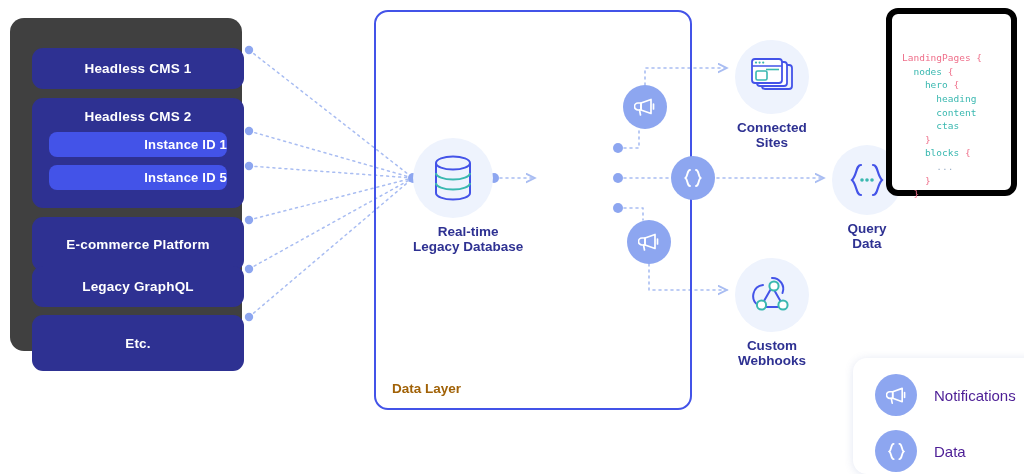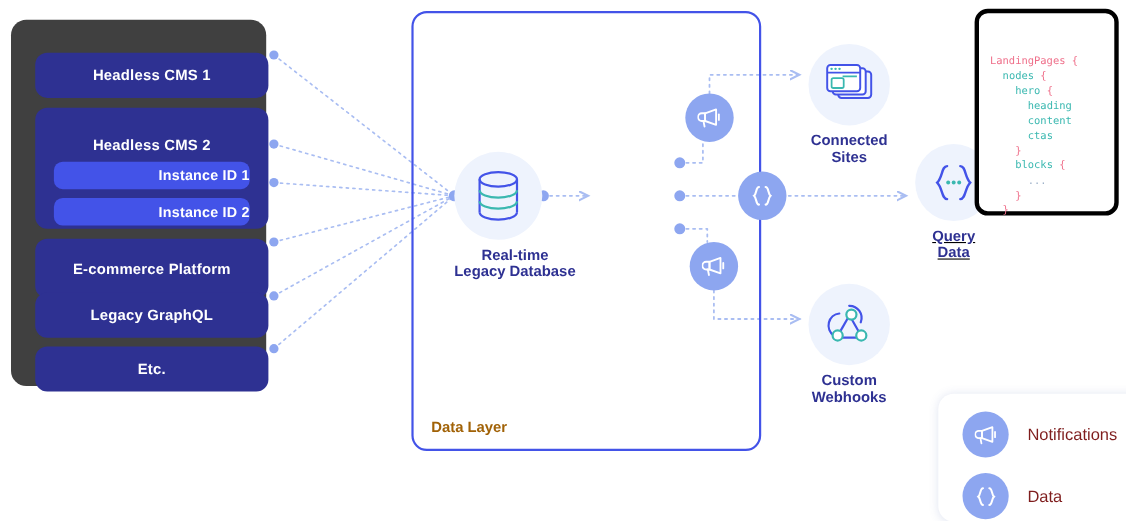--- a/index.html
+++ b/index.html
@@ -18,30 +18,30 @@
   .src-box{
     position:absolute;left:22px;width:212px;
     background:#2e3192;border-radius:11px;
     display:flex;align-items:center;justify-content:center;
     color:#ffffff;font-size:13.5px;font-weight:bold;letter-spacing:.2px;
   }
   #src-cms1{top:30px;height:41px;}
   #src-cms2{top:80px;height:110px;display:block;}
   #src-cms2 .grp-title{
     text-align:center;color:#fff;font-size:13.5px;font-weight:bold;
-    padding-top:26px;
+    padding-top:11px;
   }
   .inst{
     margin:8px auto 0;width:178px;height:25px;background:#4353e8;border-radius:8px;
     display:flex;align-items:center;justify-content:flex-end;
     color:#fff;font-size:13px;font-weight:bold;
   }
   #src-ecom{top:199px;height:54px;}
   #src-legacy{top:248px;height:41px;}
-  #src-etc{top:297px;height:41px;}
+  #src-etc{top:297px;height:56px;}
 
   
   #data-layer-frame{
     position:absolute;left:374px;top:10px;width:318px;height:400px;
     border:2px solid #4353e8;border-radius:14px;box-sizing:border-box;
   }
   #data-layer-label{
     position:absolute;left:392px;top:381px;
     color:#a16207;font-size:13.5px;font-weight:bold;
   }
@@ -58,36 +58,36 @@
   }
 
   #node-db{left:413px;top:138px;}
   #node-db .disc{width:80px;height:80px;}
   #node-graphql{left:540px;top:140px;}
   #node-graphql .disc{width:76px;height:76px;}
   #node-sites{left:735px;top:40px;}
   #node-sites .disc{width:74px;height:74px;}
   #node-webhooks{left:735px;top:258px;}
   #node-webhooks .disc{width:74px;height:74px;}
-  #node-query{left:832px;top:131px;text-decoration:underline;}
+  #node-query{left:832px;top:145px;}
   #node-query .disc{width:70px;height:70px;}
 
   
   .badge{
     position:absolute;border-radius:50%;background:#8da6f0;
     display:flex;align-items:center;justify-content:center;
   }
   #badge-notif-top{left:623px;top:85px;width:44px;height:44px;}
   #badge-notif-bottom{left:627px;top:220px;width:44px;height:44px;}
   #badge-data-mid{left:671px;top:156px;width:44px;height:44px;}
 
   
   #code-card{
     position:absolute;left:886px;top:8px;width:131px;height:188px;
-    border:4px solid #000000;border-radius:12px;box-sizing:border-box;
+    border:6px solid #000000;border-radius:12px;box-sizing:border-box;
     background:#ffffff;padding:10px 0 0 10px;
     font-family:"DejaVu Sans Mono", monospace;
     font-size:9.5px;line-height:13.6px;white-space:pre;
   }
   .c-key{color:#ef6f8a;}
   .c-fld{color:#3ab8b0;text-align:right;}
   .c-dim{color:#9fb2c9;}
 
   
   #legend{
@@ -96,21 +96,21 @@
     box-shadow:0 1px 9px rgba(80,100,170,.17);
     box-sizing:border-box;padding:16px 0 0 22px;
   }
   .legend-row{display:flex;align-items:center;margin-bottom:14px;}
   .legend-row .badge-l{
     position:relative;width:42px;height:42px;border-radius:50%;
     background:#8da6f0;display:flex;align-items:center;justify-content:center;
     flex:0 0 auto;
   }
   .legend-row .lab{
-    margin-left:17px;color:#7f1d1d;font-size:15px;white-space:nowrap;
+    margin-left:17px;color:#4c1d95;font-size:15px;white-space:nowrap;
   }
 
   svg.ov{position:absolute;left:0;top:0;width:1024px;height:474px;
          pointer-events:none;overflow:visible;}
 </style>
 </head>
 <body>
 
 <div class="stage">
 
@@ -118,21 +118,21 @@
     <div class="src-box" id="src-cms1">
       <span>Headless CMS 1</span>
     </div>
 
     <div class="src-box" id="src-cms2">
       <div class="grp-title">Headless CMS 2</div>
       <div class="inst">
         <span>Instance ID 1</span>
       </div>
       <div class="inst">
-        <span>Instance ID 2</span>
+        <span>Instance ID 5</span>
       </div>
     </div>
 
     <div class="src-box" id="src-ecom">
       <span>E-commerce Platform</span>
     </div>
     <div class="src-box" id="src-legacy">
       <span>Legacy GraphQL</span>
     </div>
     <div class="src-box" id="src-etc">

